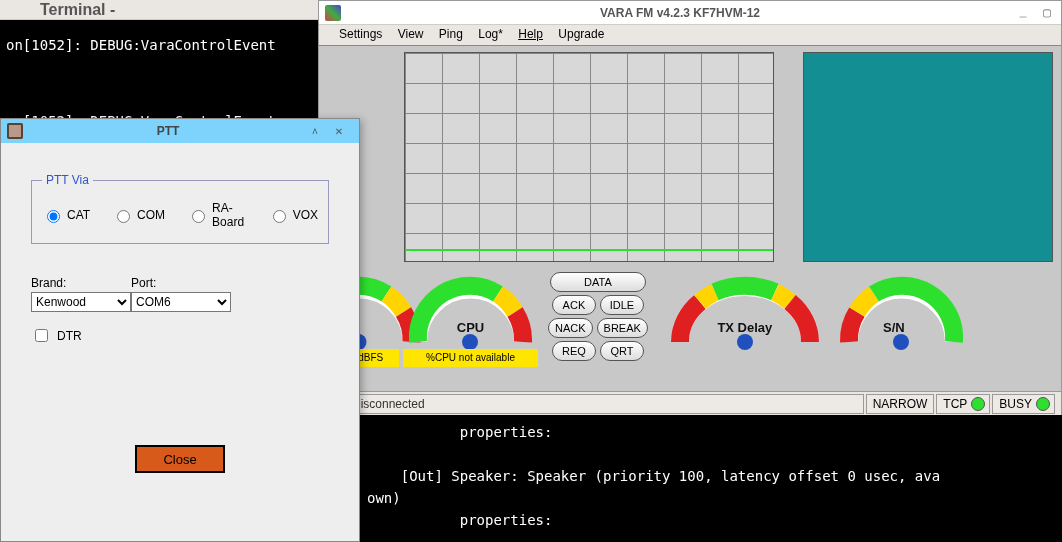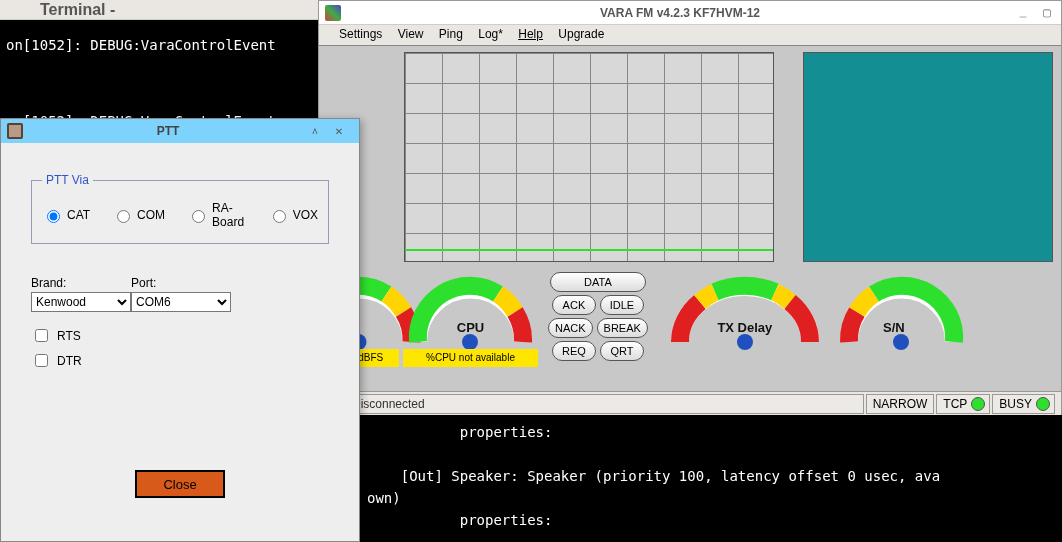--- a/index.html
+++ b/index.html
@@ -206,22 +206,18 @@
         <label>Brand:</label>
         <select><option>Kenwood</option></select>
       </div>
       <div class="field">
         <label>Port:</label>
         <select><option>COM6</option></select>
       </div>
     </div>
     <div class="chk-row">
         <input type="checkbox" style="">
-        <span>RTS</span>
-      </div>
-    <div class="chk-row">
-        <input type="checkbox" style="">
         <span>DTR</span>
       </div>
 
     <button class="close-btn">Close</button>
   </div>
 </div>
 
 </body></html>

